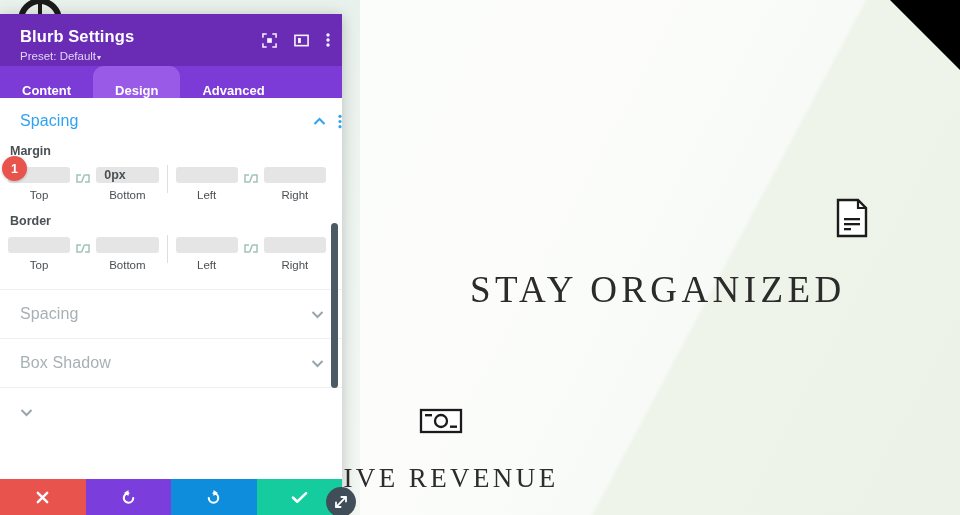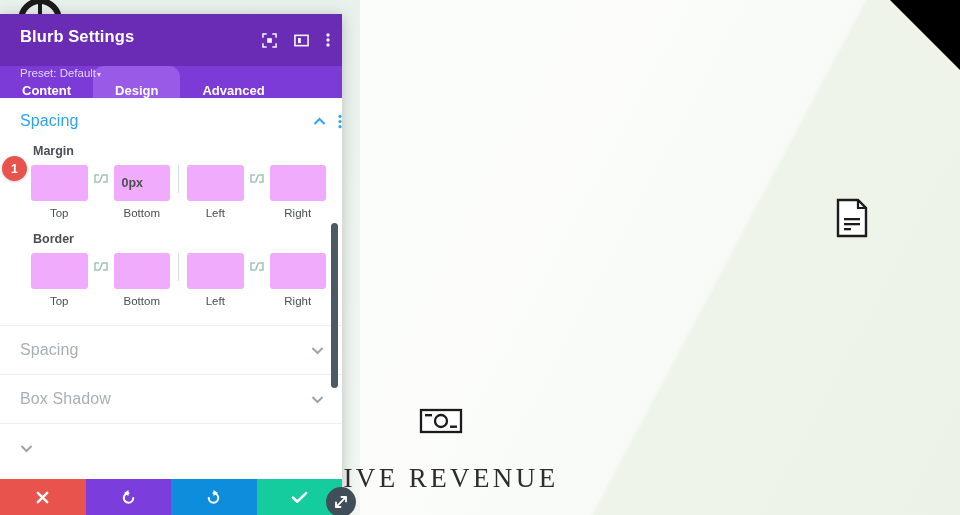--- a/index.html
+++ b/index.html
@@ -129,21 +129,21 @@
   .modal-title {
     color: #ffffff;
     font-size: 16.5px;
     font-weight: bold;
     letter-spacing: 0.1px;
     line-height: 20px;
   }
   .modal-preset {
     color: #e2d3f3;
     font-size: 11.5px;
-    margin-top: 20px;
+    margin-top: 3px;
     line-height: 14px;
   }
   .preset-caret { font-size: 8px; margin-left: 1px; }
   .header-icons {
     position: absolute;
     right: 12px;
     top: 26px;
     display: flex;
     align-items: center;
     gap: 17px;
@@ -189,21 +189,21 @@
     font-size: 16px;
     letter-spacing: 0.1px;
     flex: 1;
   }
   .section-head-icons {
     display: flex;
     align-items: center;
     gap: 12px;
   }
 
-  .field-group { padding: 0 16px 0 31px; }
+  .field-group { padding: 0 16px 0 8px; }
   .group-label {
     font-size: 12.5px;
     color: #4a5053;
     font-weight: bold;
     margin: 6px 0 7px 2px;
   }
   .spacing-row {
     display: flex;
     align-items: flex-start;
     gap: 0;
@@ -218,22 +218,22 @@
     height: 28px;
     background: #d8e0e3;
     margin: 0 8px;
     flex: 0 0 1px;
   }
   .field-cell {
     flex: 1;
     min-width: 0;
   }
   .field-input {
-    background: #f0abfc;
-    height: 36px;
+    background: #e5e5e5;
+    height: 16px;
     border: none;
     border-radius: 3px;
     box-sizing: border-box;
     width: 100%;
     font-size: 12.5px;
     color: #4a5053;
     font-family: "Liberation Sans", sans-serif;
     font-weight: bold;
     padding: 0 8px;
     outline: none;
@@ -352,20 +352,21 @@
     <rect x="8" y="30" width="7" height="2.3" fill="#1b1b1b"></rect>
   </svg>
 
   <svg class="icon-money" width="44" height="28" viewBox="0 0 44 28">
     <rect x="2" y="3" width="40" height="22" fill="#ffffff" stroke="#1b1b1b" stroke-width="2.3"></rect>
     <circle cx="22" cy="14" r="6" fill="none" stroke="#1b1b1b" stroke-width="2.3"></circle>
     <rect x="6" y="7" width="7" height="2.4" fill="#1b1b1b"></rect>
     <rect x="31" y="18.5" width="7" height="2.4" fill="#1b1b1b"></rect>
   </svg>
 
+  <div class="hero-title">STAY ORGANIZED</div>
   <div class="sub-title">RIVE REVENUE</div>
   <div class="sub-caption"></div>
 </div>
 
 <div id="settings-modal">
 
   <div class="modal-header">
     <div class="modal-title">Blurb Settings</div>
     <div class="modal-preset">
       <span>Preset: Default</span><span class="preset-caret">▾</span>

